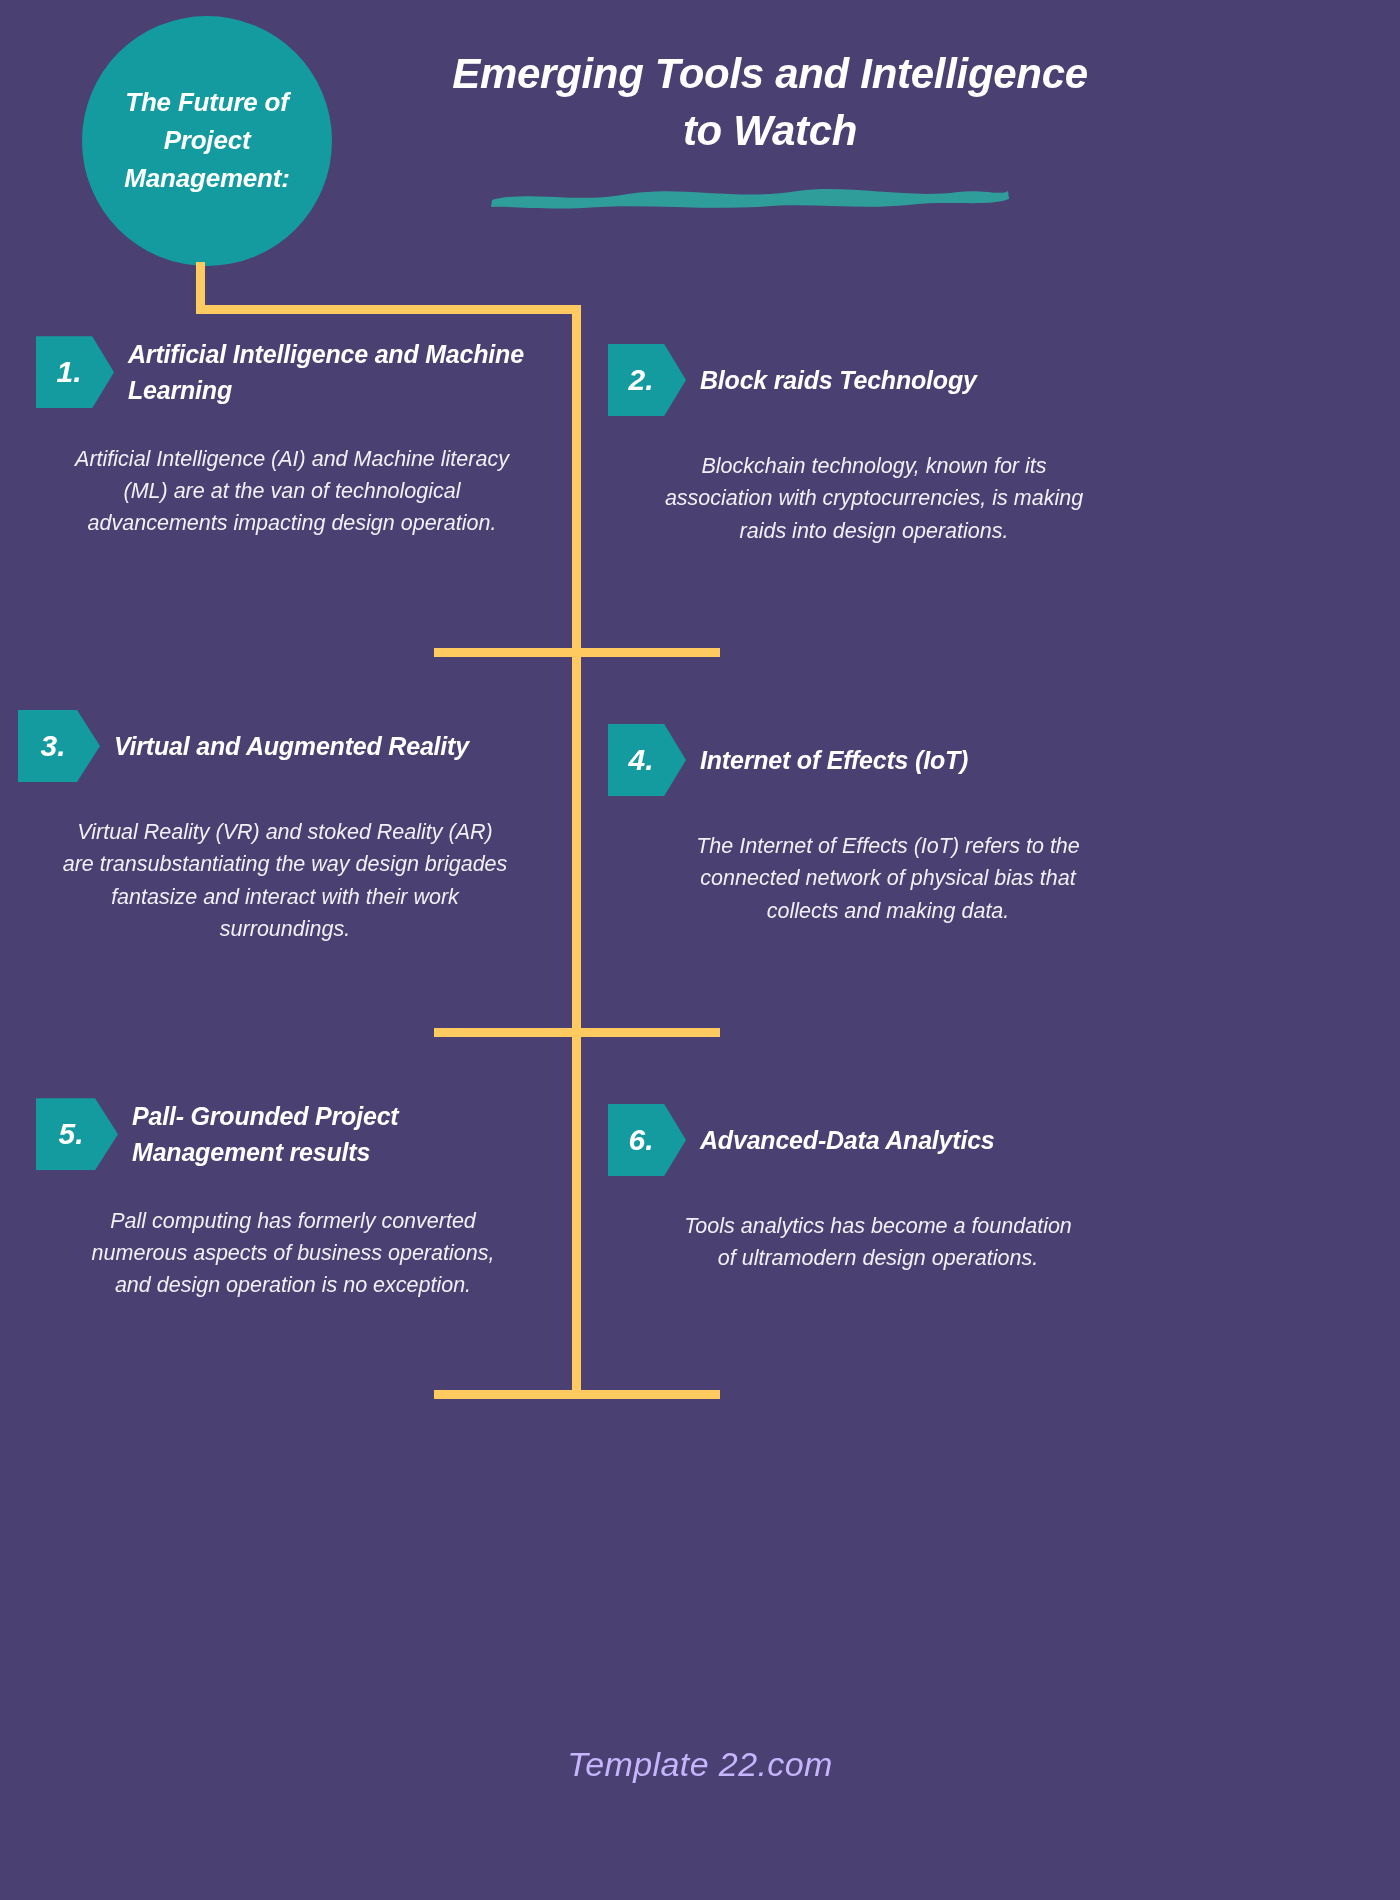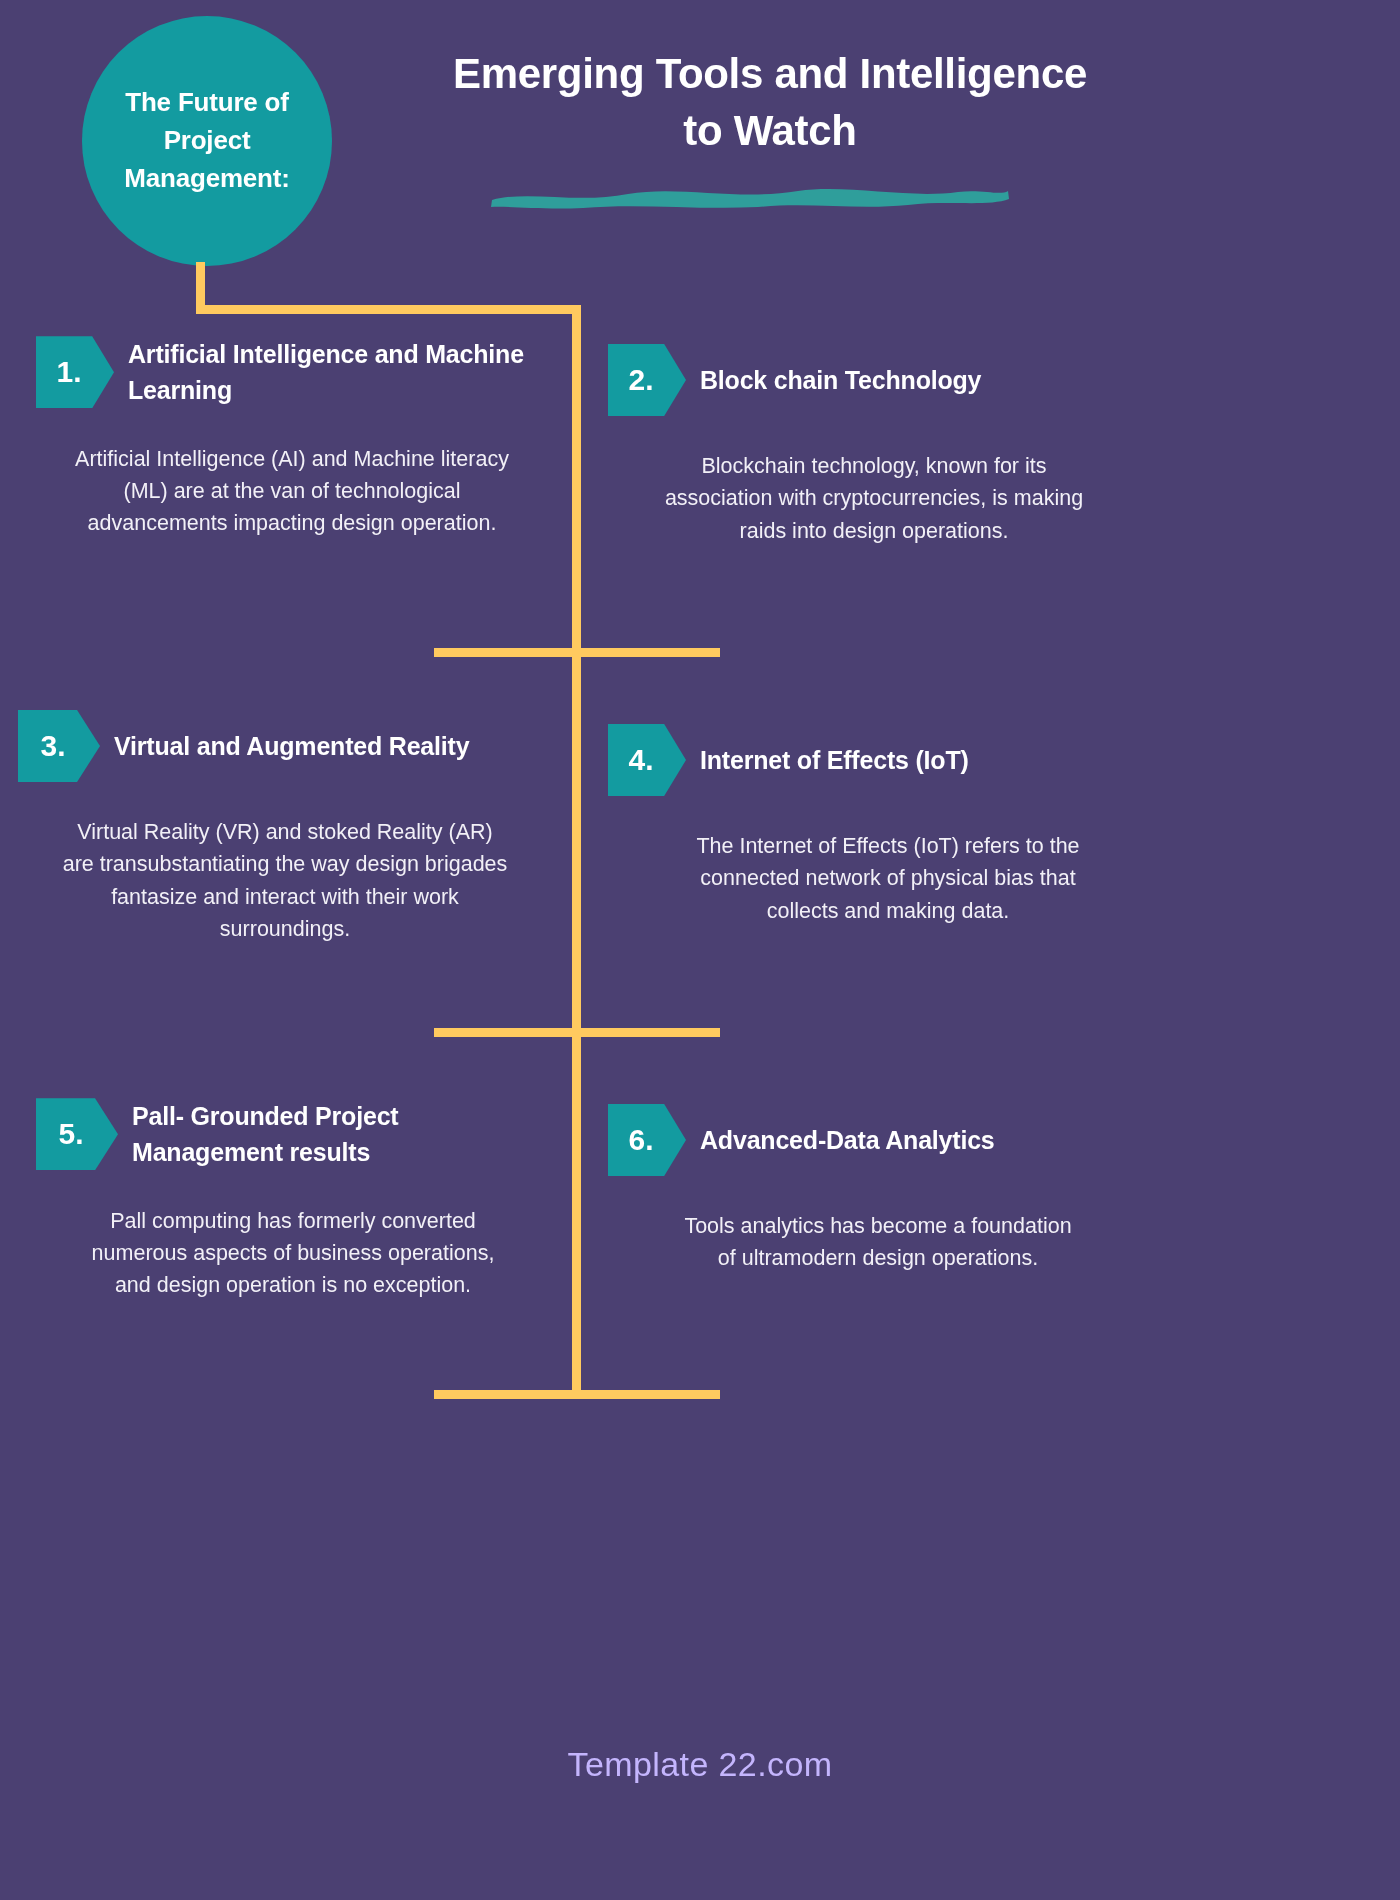--- a/index.html
+++ b/index.html
@@ -12,20 +12,21 @@
     background: #4b4072;
     font-family: "Liberation Sans", sans-serif;
     overflow: hidden;
     position: relative;
   }
 
   .canvas {
     position: relative;
     width: 1305px;
     height: 1900px;
+    font-style: italic;
   }
 
   
   .badge-circle {
     position: absolute;
     left: 82px;
     top: 16px;
     width: 250px;
     height: 250px;
     border-radius: 50%;
@@ -178,21 +179,21 @@
     <div class="item-head">
       <div class="num-tag">1.</div>
       <div class="item-title">Artificial Intelligence and Machine Learning</div>
     </div>
     <div class="item-body">Artificial Intelligence (AI) and Machine literacy (ML) are at the van of technological advancements impacting design operation.</div>
   </div>
 
   <div class="item" id="item-2">
     <div class="item-head">
       <div class="num-tag">2.</div>
-      <div class="item-title">Block chain Technology</div>
+      <div class="item-title">Block raids Technology</div>
     </div>
     <div class="item-body">Blockchain technology, known for its association with cryptocurrencies, is making raids into design operations.</div>
   </div>
 
   <div class="item" id="item-3">
     <div class="item-head">
       <div class="num-tag">3.</div>
       <div class="item-title">Virtual and Augmented Reality</div>
     </div>
     <div class="item-body">Virtual Reality (VR) and stoked Reality (AR) are transubstantiating the way design brigades fantasize and interact with their work surroundings.</div>

